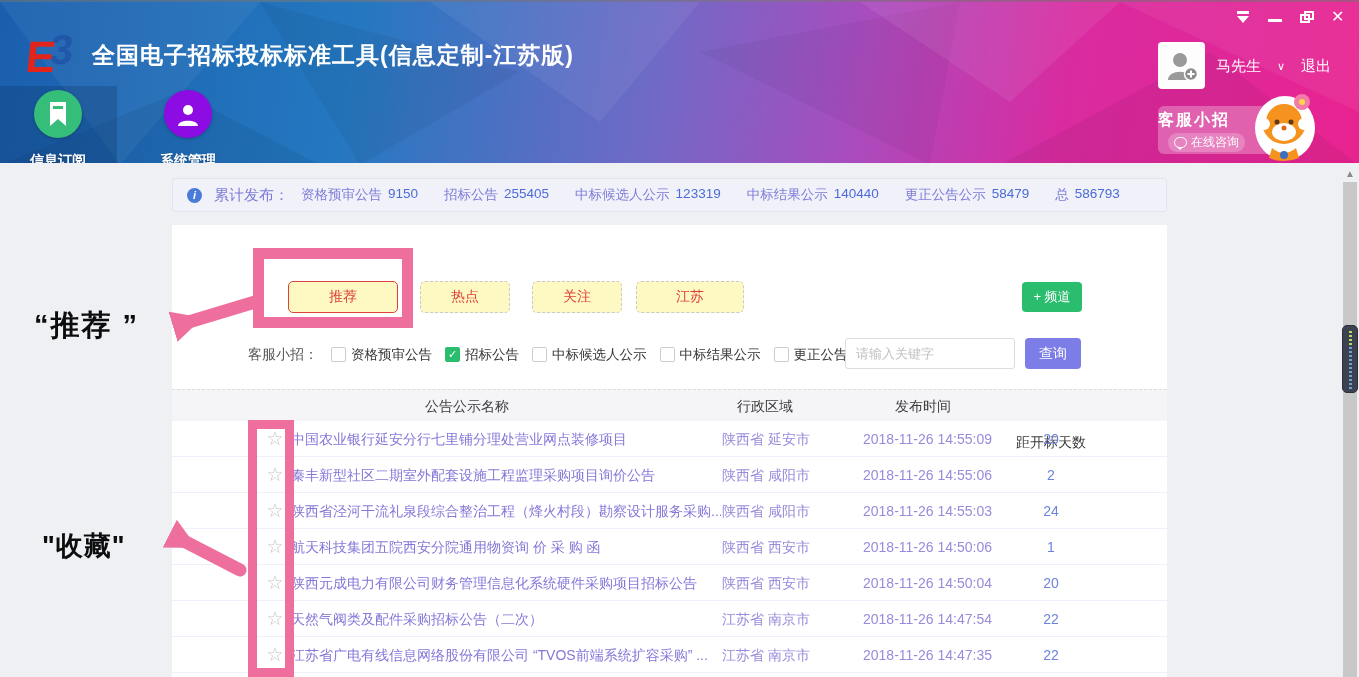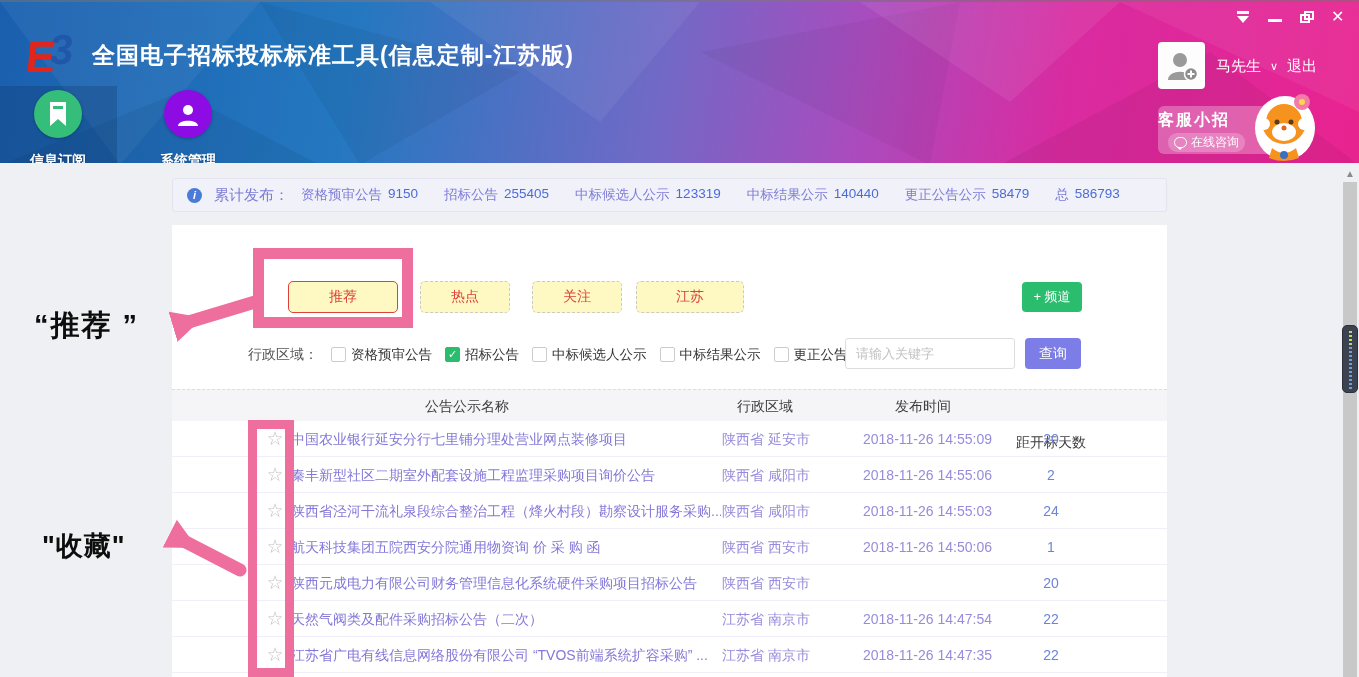--- a/index.html
+++ b/index.html
@@ -27,21 +27,21 @@
   .app-title { position:absolute; left:92px; top:38px; color:#fff; font-size:23px; letter-spacing:1px;font-weight:bold; }
 
   .nav-hl { position:absolute; left:0; top:84px; width:117px; height:79px; background:rgba(8,38,78,.22); }
   .nav-item { position:absolute; top:88px; width:100px; text-align:center; cursor:pointer; }
   .nav-circle { width:48px; height:48px; border-radius:50%; margin:0 auto; display:flex; align-items:center; justify-content:center; }
   .nav-green { background:#35bd7a; box-shadow:0 1px 3px rgba(0,0,0,.25); }
   .nav-purple { background:#8d0ce4; box-shadow:0 1px 3px rgba(0,0,0,.25); }
   .nav-label { color:#fff; font-size:14px; font-weight:bold; margin-top:14px; text-shadow:0 1px 2px rgba(0,0,0,.3); }
 
   .avatar-box { position:absolute; left:1158px; top:40px; width:47px; height:47px; background:#fdfdfd; border-radius:4px; border:2px solid rgba(255,255,255,.65); display:flex; align-items:center; justify-content:center; cursor:pointer; }
-  .user-line { position:absolute; left:1216px; top:55px; color:#fff; font-size:15px; display:flex; align-items:center; gap:9px; }
+  .user-line { position:absolute; left:1216px; top:55px; color:#fff; font-size:15px; display:flex; align-items:center; gap:16px; }
   .user-caret { font-size:11px; cursor:pointer; }
   .logout { cursor:pointer; }
 
   .service-badge { position:absolute; left:1158px; top:104px; width:114px; height:48px; background:rgba(255,255,255,.28); border-radius:6px; padding:4px 0; cursor:pointer; }
   .service-title { color:#fff; font-size:16px; font-weight:bold; letter-spacing:2px; }
   .service-sub { margin-top:2px; margin-left:10px; background:rgba(255,255,255,.22); border-radius:9px; padding:1px 6px; display:inline-flex; align-items:center; gap:4px; color:#fff; font-size:12px; }
   .bubble-icon { width:13px; height:11px; border:1.5px solid #fff; border-radius:6px; position:relative; display:inline-block; }
   .bubble-icon:after { content:""; position:absolute; left:2px; bottom:-3px; border-left:3px solid transparent; border-right:3px solid transparent; border-top:3px solid #fff; }
   .mascot { position:absolute; left:1252px; top:88px; cursor:pointer; }
 
@@ -233,21 +233,21 @@
 
     <div class="tab tab-active" style="left:116px; width:110px;">推荐</div>
     <div class="tab" style="left:248px; width:90px;">热点</div>
     <div class="tab" style="left:360px; width:90px;">关注</div>
     <div class="tab" style="left:464px; width:108px;">江苏</div>
     <button class="channel-btn">+ 频道</button>
 
     <div class="hl-box hl-tabs"></div>
 
     <div class="filter-row">
-      <span class="filter-label">行政区域：</span>
+      <span class="filter-label">客服小招：</span>
       <span class="chk-item">
         <span class="chk-box"></span>
         <span class="chk-label">资格预审公告</span>
       </span>
       <span class="chk-item checked">
         <span class="chk-box">✓</span>
         <span class="chk-label">招标公告</span>
       </span>
       <span class="chk-item">
         <span class="chk-box"></span>
@@ -298,20 +298,21 @@
         <span class="cell c-star">☆</span>
         <span class="cell c-title">航天科技集团五院西安分院通用物资询 价 采 购 函</span>
         <span class="cell c-region">陕西省 西安市</span>
         <span class="cell c-time">2018-11-26 14:50:06</span>
         <span class="cell c-days">1</span>
       </div>
       <div class="row">
         <span class="cell c-star">☆</span>
         <span class="cell c-title">陕西元成电力有限公司财务管理信息化系统硬件采购项目招标公告</span>
         <span class="cell c-region">陕西省 西安市</span>
+        <span class="cell c-time">2018-11-26 14:50:04</span>
         <span class="cell c-days">20</span>
       </div>
       <div class="row">
         <span class="cell c-star">☆</span>
         <span class="cell c-title">天然气阀类及配件采购招标公告（二次）</span>
         <span class="cell c-region">江苏省 南京市</span>
         <span class="cell c-time">2018-11-26 14:47:54</span>
         <span class="cell c-days">22</span>
       </div>
       <div class="row">

